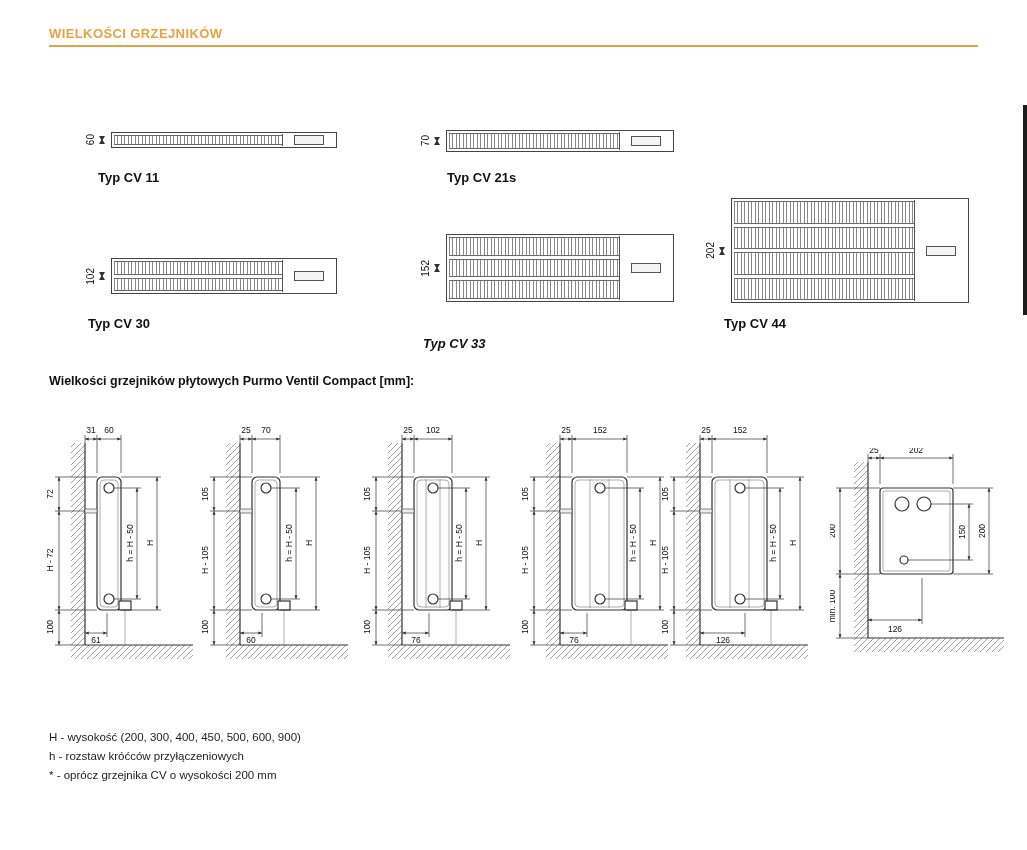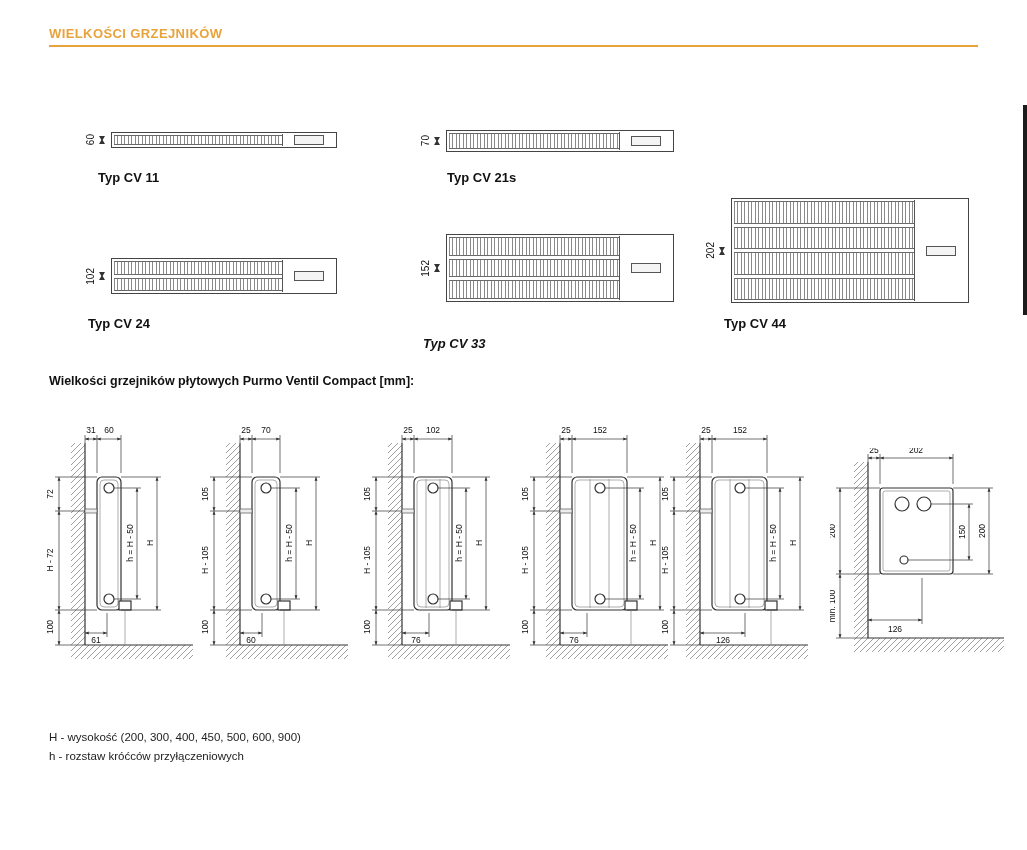--- a/index.html
+++ b/index.html
@@ -101,21 +101,21 @@
       <div class="vdim-line"></div>
     </div>
     <div class="xbar" style="width:226px; height:36px;">
       <div class="fin-row"></div>
       <div class="fin-row"></div>
       <div class="xcap">
           <div class="xcap-detail"></div>
         </div>
     </div>
   </div>
-  <div class="typ-label" style="left:88px; top:316px;">Typ CV 24</div>
+  <div class="typ-label" style="left:88px; top:316px;">Typ CV 30</div>
 
   <div class="xsec" style="left:421px; top:234px;">
     <div class="vdim" style="height:68px;">
       <span class="vdim-label">152</span>
       <div class="vdim-line"></div>
     </div>
     <div class="xbar" style="width:228px; height:68px;">
       <div class="fin-row"></div>
       <div class="fin-row"></div>
       <div class="fin-row"></div>
@@ -394,15 +394,16 @@
     <line x1="159" y1="40" x2="159" y2="126" class="dim" marker-start="url(#arr)" marker-end="url(#arr)"></line>
     <text transform="translate(155 83) rotate(-90)" text-anchor="middle">200</text>
     <line x1="92" y1="130" x2="92" y2="176" class="dim"></line>
     <line x1="38" y1="172" x2="92" y2="172" class="dim" marker-start="url(#arr)" marker-end="url(#arr)"></line>
     <text x="65" y="184" text-anchor="middle">126</text>
   </svg>
 
   <div class="legend">
     <div class="legend-line">H - wysokość (200, 300, 400, 450, 500, 600, 900)</div>
     <div class="legend-line">h - rozstaw króćców przyłączeniowych</div>
+    <div class="legend-line">* - oprócz grzejnika CV o wysokości 200 mm</div>
   </div>
 
 </div>
 
 </body></html>

